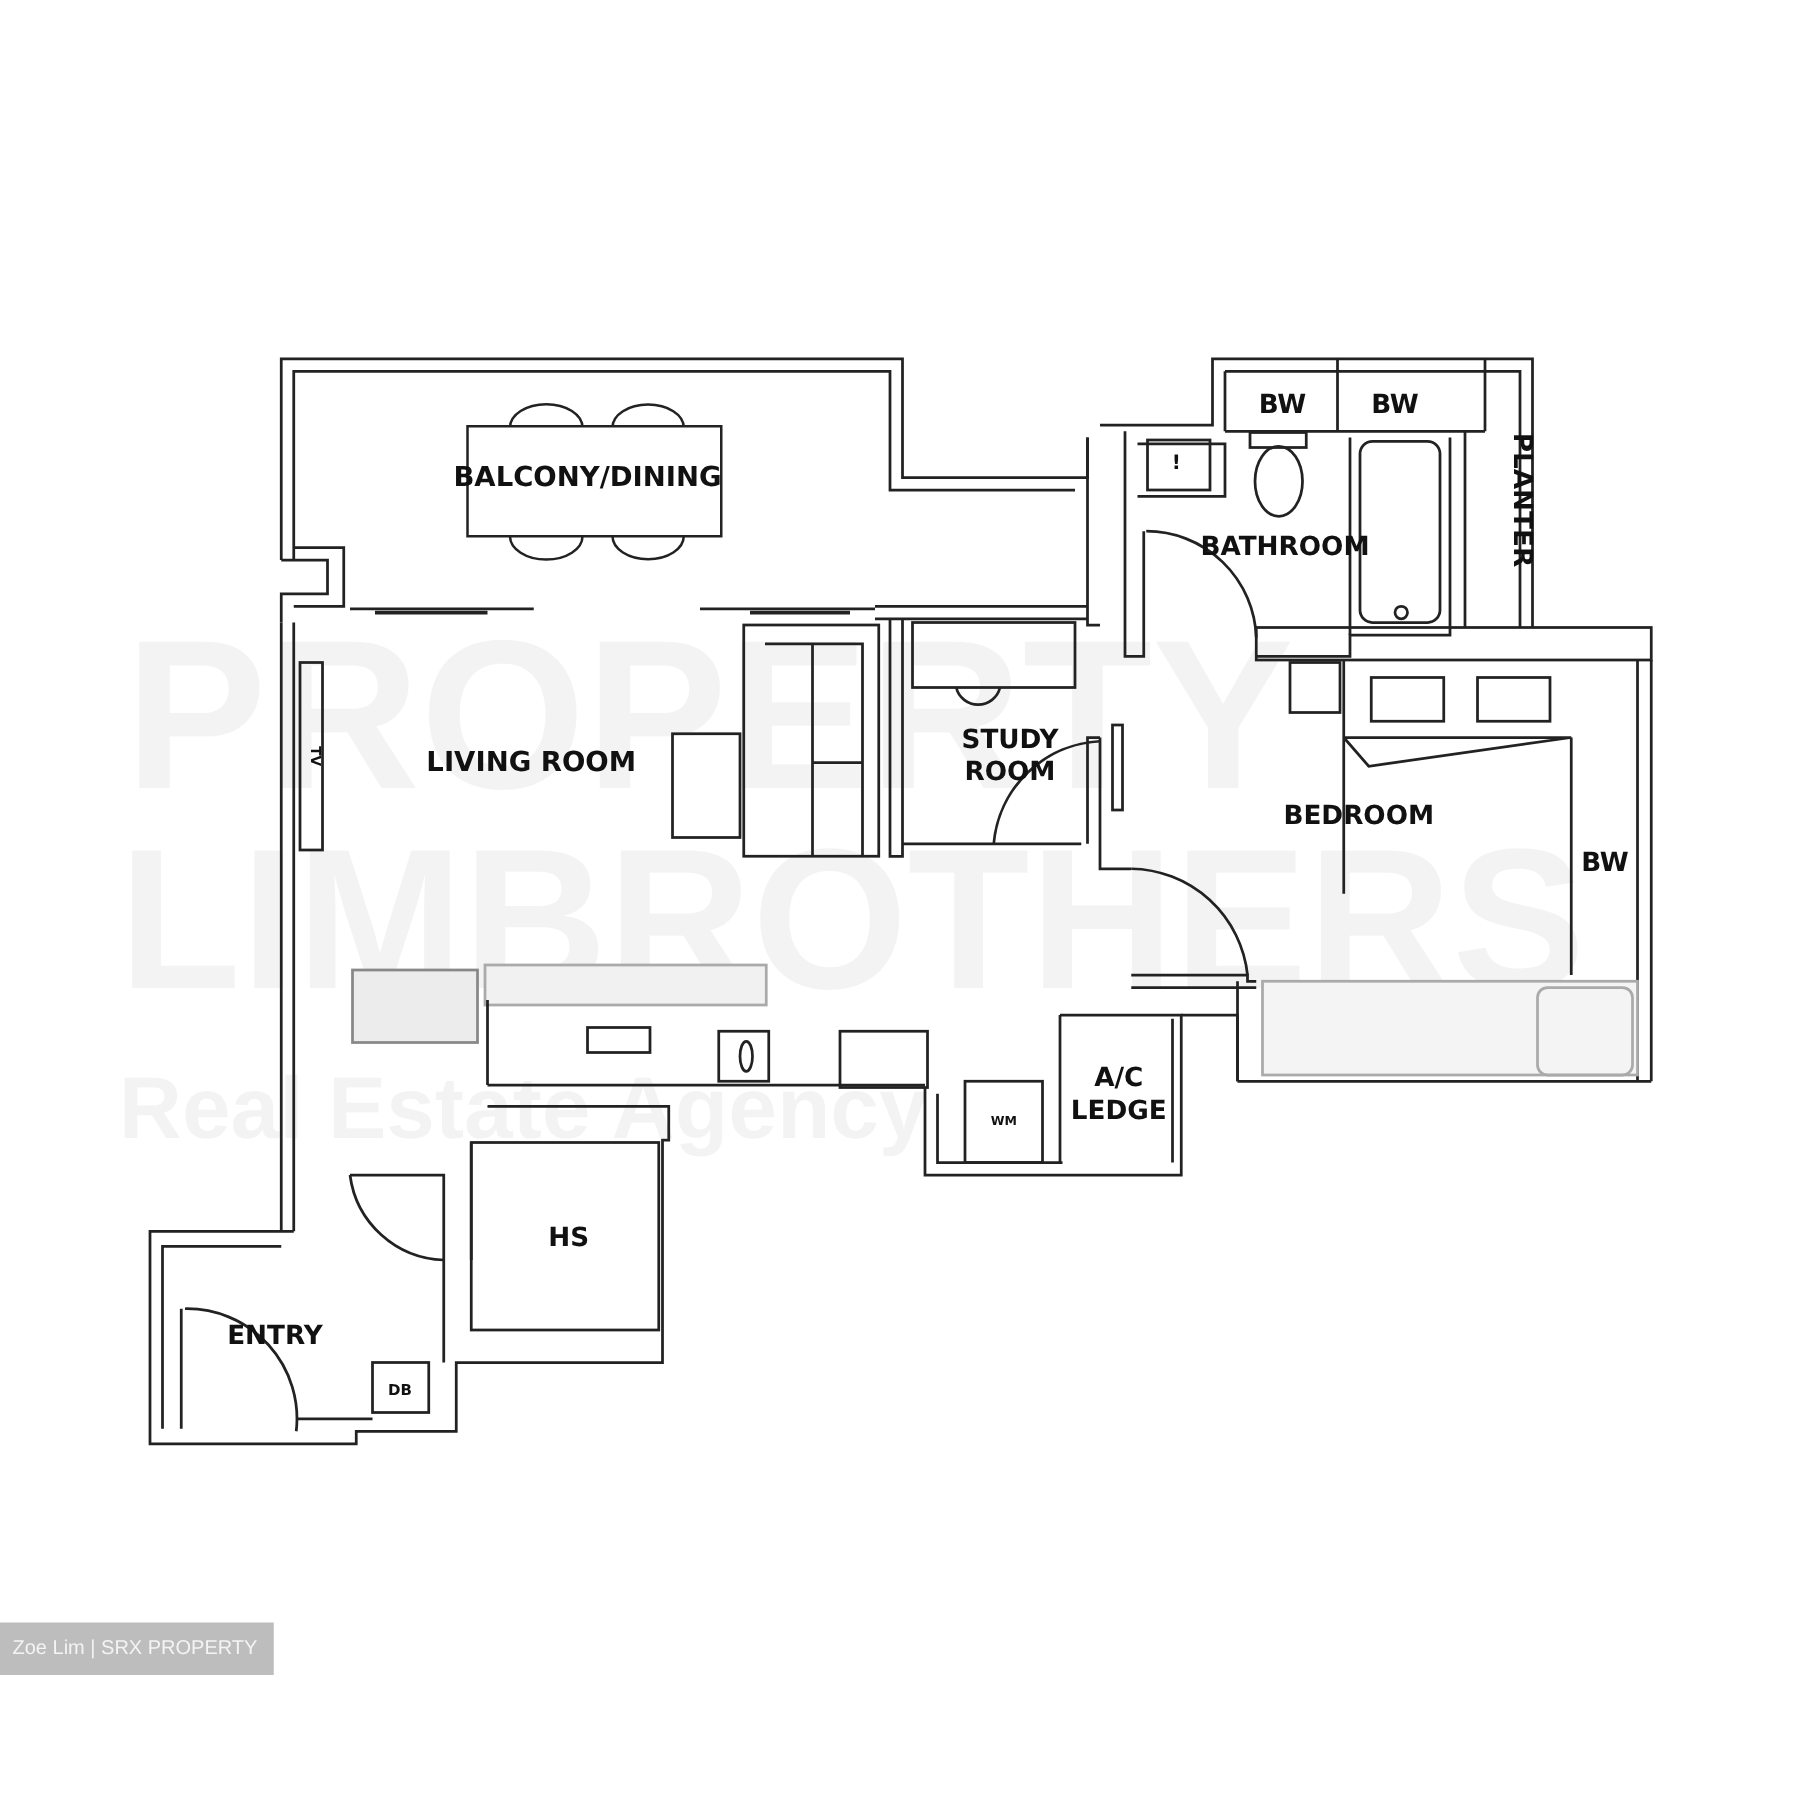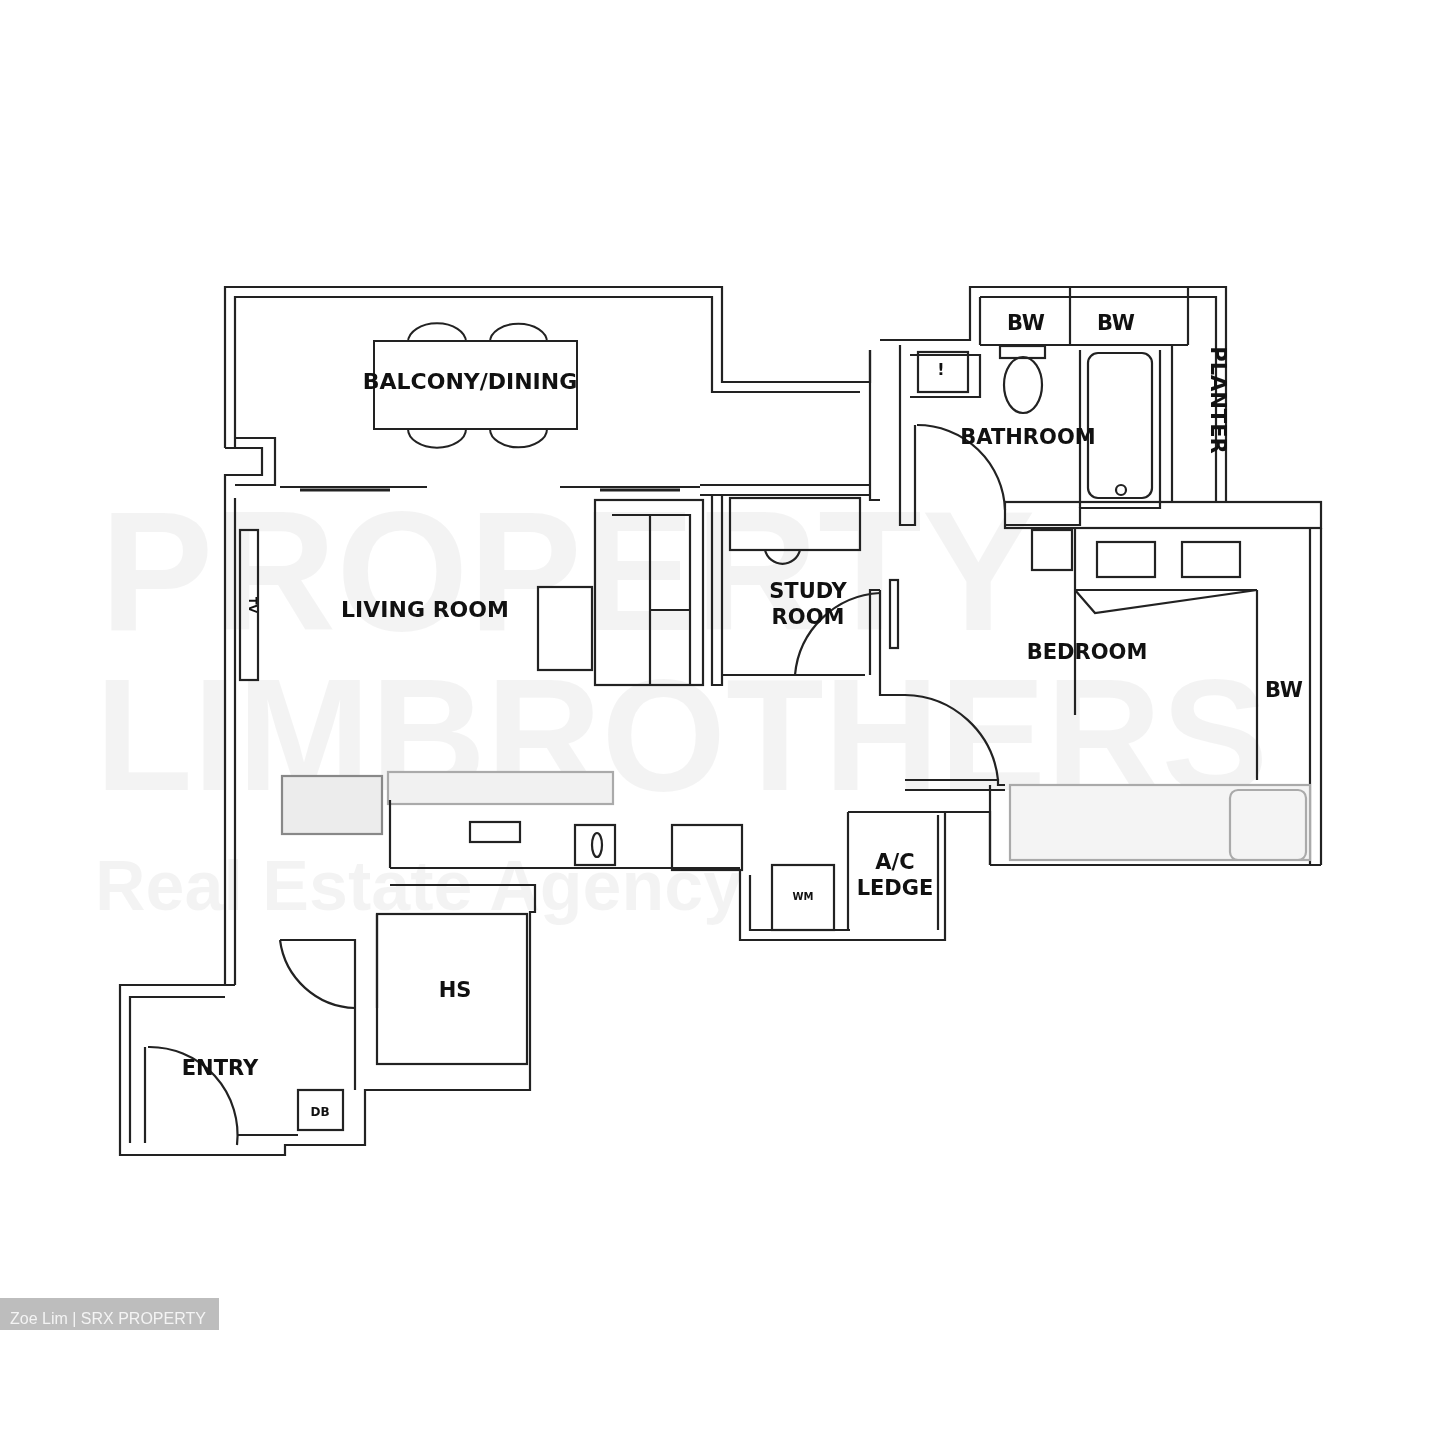--- a/index.html
+++ b/index.html
@@ -1,21 +1,21 @@
 <!DOCTYPE html>
 <html><head>
 <meta charset="utf-8">
 <style>
   html, body { margin:0; padding:0; background:#ffffff; }
   body { width:1440px; height:1440px; position:relative; overflow:hidden; font-family:"DejaVu Sans", sans-serif; }
   #plan { position:absolute; left:0; top:0; width:1440px; height:1440px; }
   .lbl { font-family:"DejaVu Sans", sans-serif; font-weight:bold; fill:#111; }
   .wm { font-family:"Liberation Sans", sans-serif; fill:#000; opacity:0.045; font-weight:bold; }
   .credit {
-    position:absolute; left:0; top:1298px; width:219px; height:32px;
+    position:absolute; left:0; top:1298px; width:219px; height:42px;
     background:#bdbdbd; color:#f4f4f4; font-family:"Liberation Sans", sans-serif;
     font-size:16px; line-height:42px; padding-left:10px; box-sizing:border-box;
   }
 </style>
 </head>
 <body>
 
 <svg id="plan" viewBox="0 0 1440 1440" xmlns="http://www.w3.org/2000/svg">
 
   <g>

